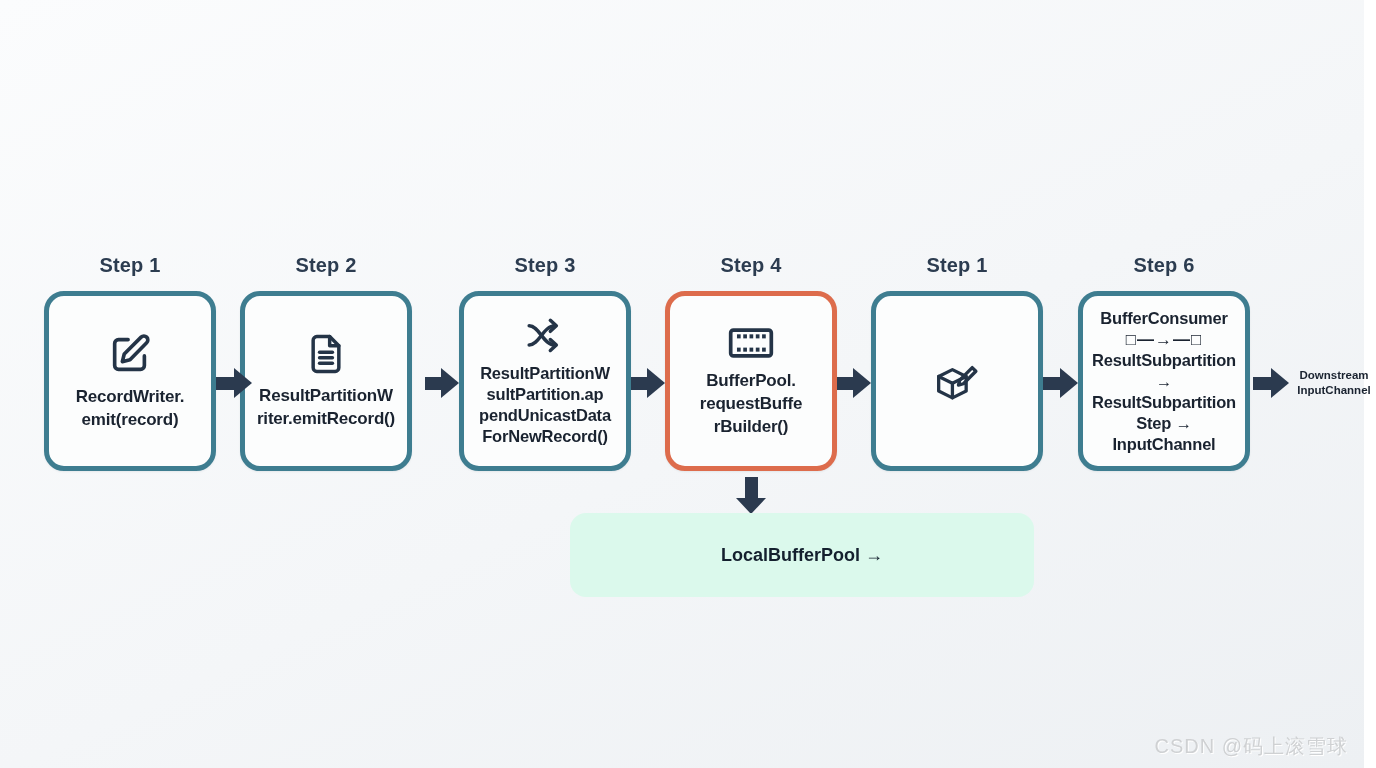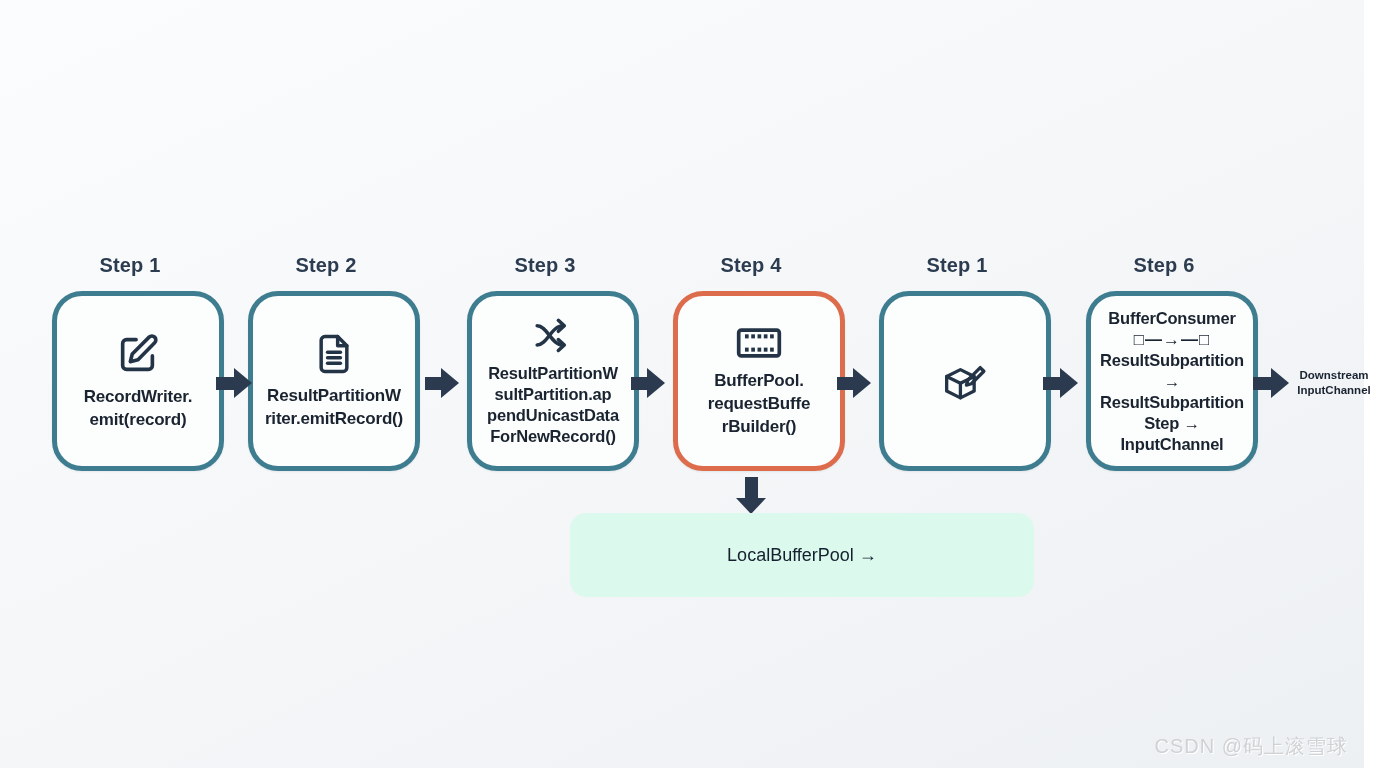--- a/index.html
+++ b/index.html
@@ -16,26 +16,25 @@
   }
   .step { position:absolute; top:254px; width:172px; text-align:center; }
   .step-title {
     font-size:20px; font-weight:bold; color:#2c3c50;
     margin-bottom:14px; letter-spacing:.2px;
   }
   .box {
     width:172px; height:180px;
     background:#fcfdfd;
     border:5px solid #3e7d90;
-    border-radius:30px;
+    border-radius:20px;
     display:flex; flex-direction:column;
     align-items:center; justify-content:center;
     gap:8px; padding:6px 4px;
     box-shadow:0 1px 2px rgba(40,60,80,.08);
-    margin-left:8px;
   }
   .box.orange { border-color:#dd6c4c; }
   .box-icon { line-height:0; }
   .box-icon svg { display:block; }
   .box-text {
     font-size:17px; font-weight:bold; color:#1a2330;
     line-height:23px; letter-spacing:-.2px;
   }
   .box-text.tight { line-height:21px; font-size:16.5px; }
   .glyph-line { letter-spacing:1px; font-size:17px; }
@@ -58,21 +57,21 @@
   .varrow .head {
     position:absolute; top:21px; left:0; width:0; height:0;
     border-left:15px solid transparent;
     border-right:15px solid transparent;
     border-top:16px solid #2b3a4f;
   }
   .note {
     position:absolute; left:570px; top:513px; width:464px; height:84px;
     background:#dbf9ec; border-radius:16px;
     display:flex; flex-direction:row; align-items:center; justify-content:center;
-    font-size:18px; font-weight:normal; color:#14202e; line-height:25px;
+    font-size:18px; font-weight:bold; color:#14202e; line-height:25px;
   }
   .downstream {
     position:absolute; left:1290px; top:368px; width:88px;
     font-size:11.5px; font-weight:bold; color:#1a2330;
     line-height:15px; text-align:center;
   }
   .watermark {
     position:absolute; right:16px; bottom:8px;
     font-size:20px; color:#cfd1d3; letter-spacing:1px;
     text-shadow:1px 1px 0 #ffffff;

